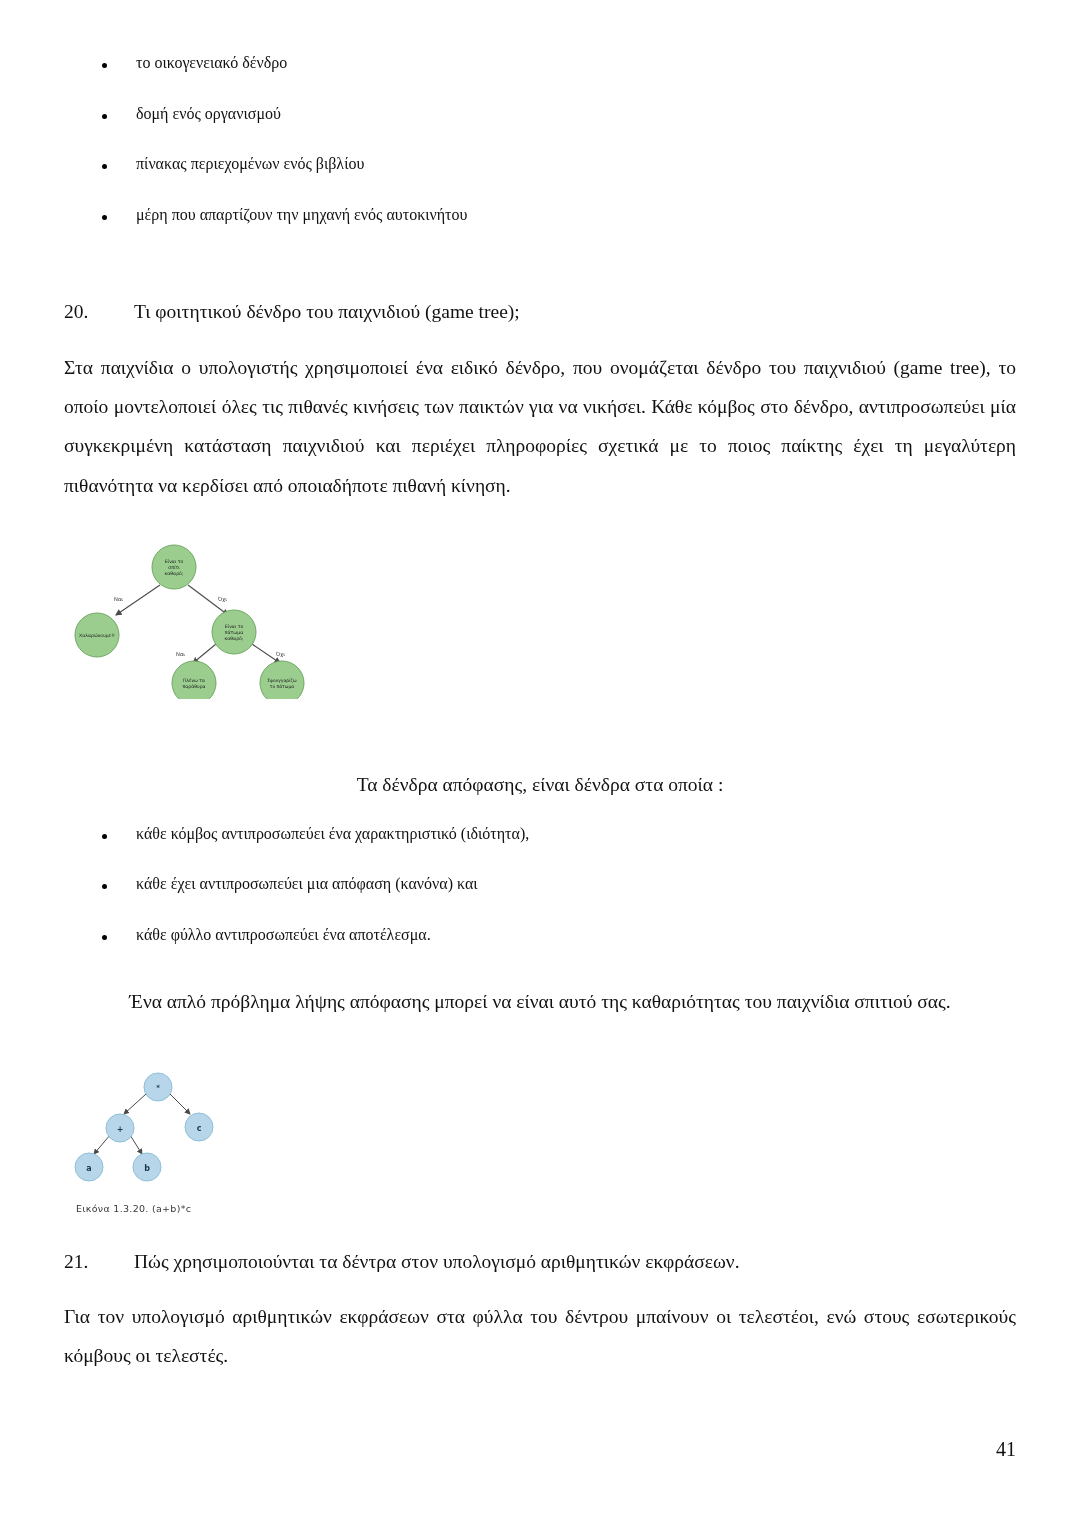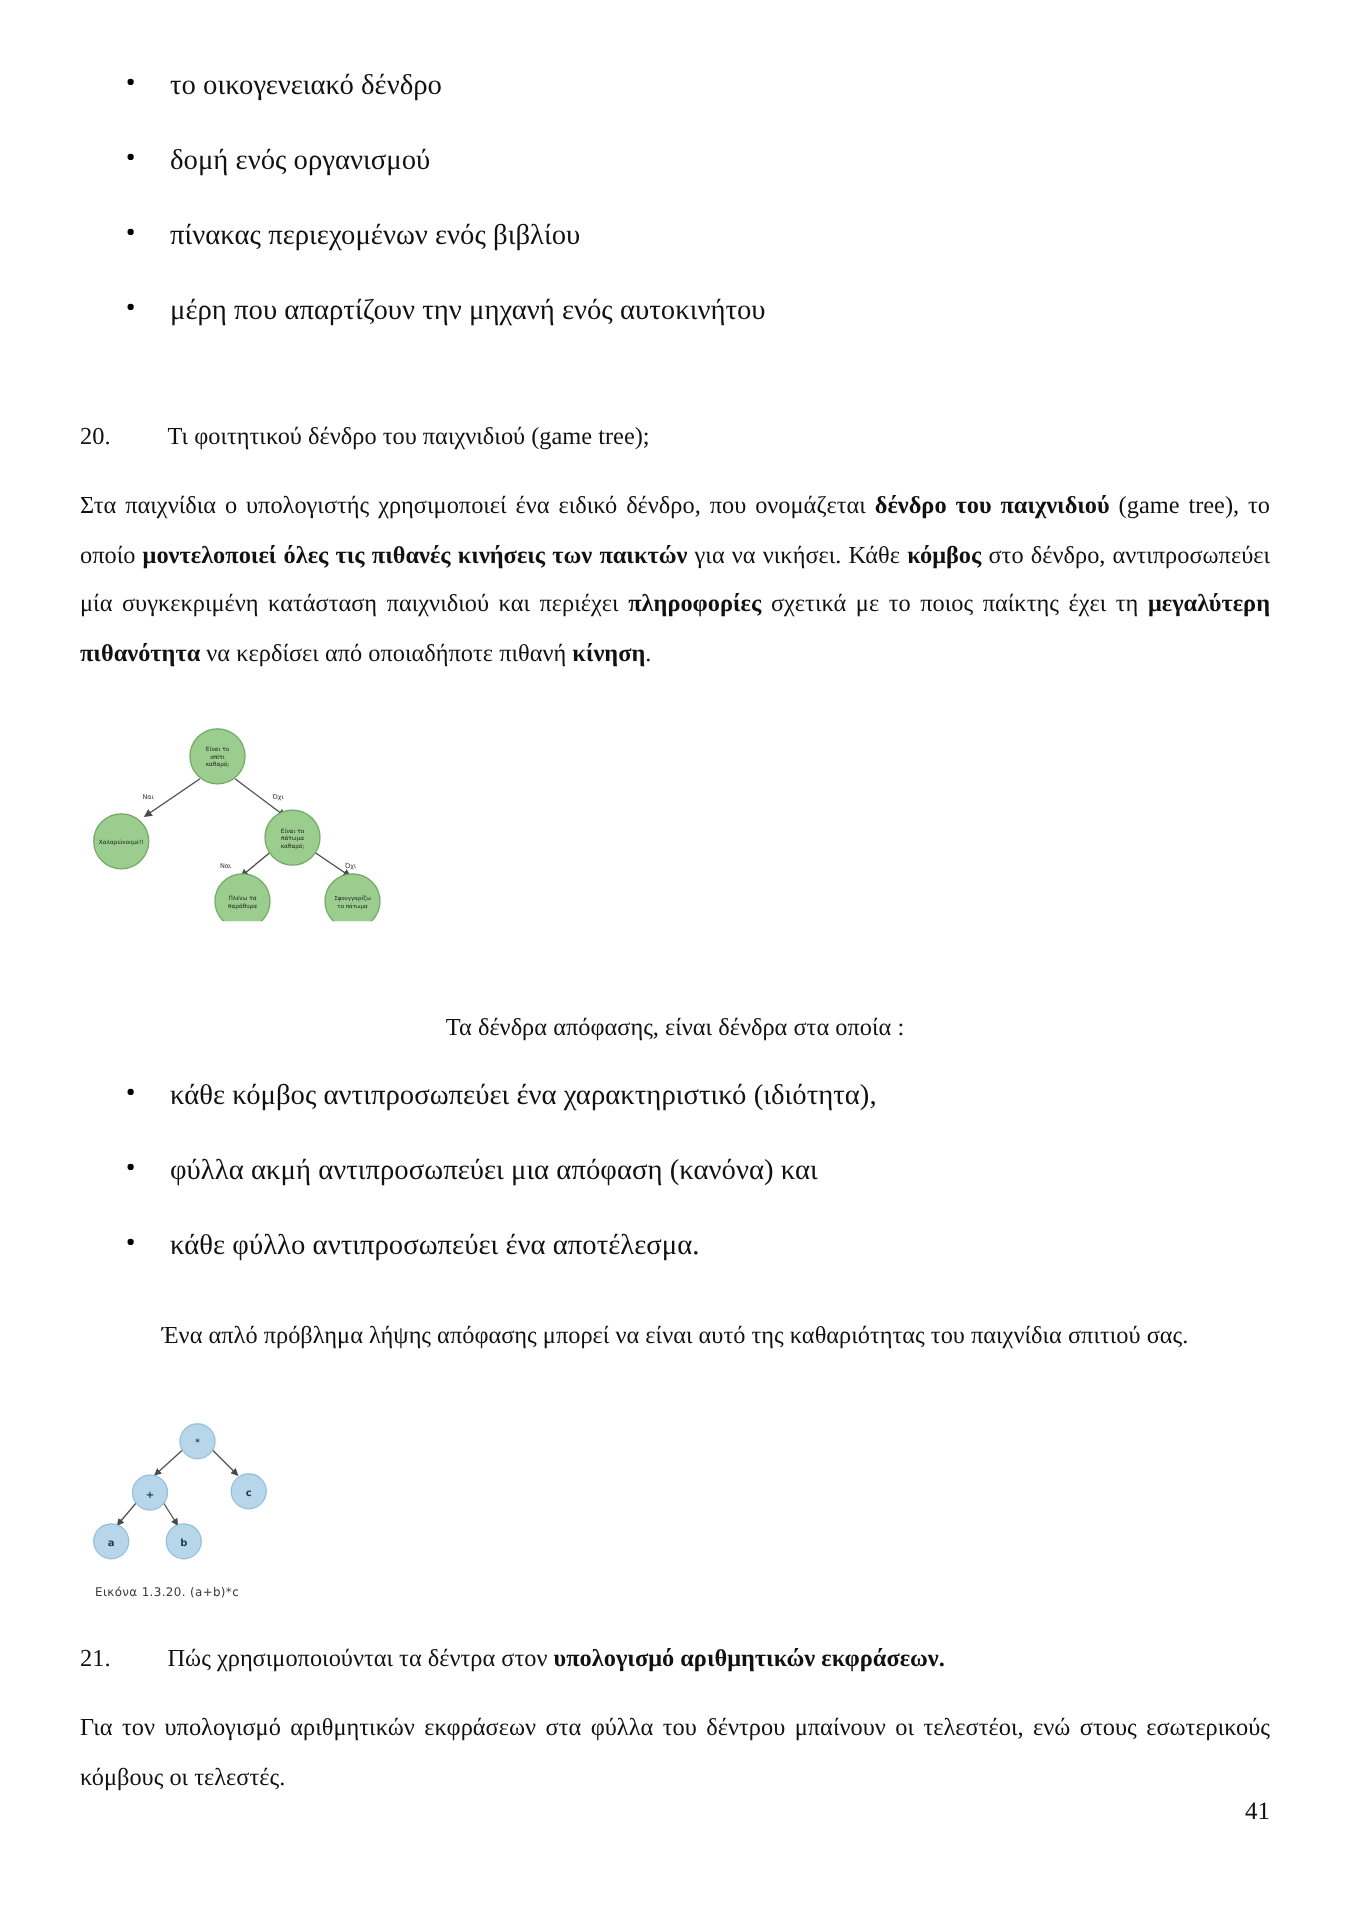--- a/index.html
+++ b/index.html
@@ -21,31 +21,31 @@
 
   
   .para {
     font-size: 19.5px;
     line-height: 2.02;
     text-align: justify;
     margin: 0;
     color: #111111;
   }
   .para.left { text-align: center; }
-  b, .b { font-weight: bold; }
+  b, .b { font-weight: normal; }
 
   
   ul.bullets {
     list-style: none;
     margin: 0;
     padding: 0;
   }
   ul.bullets li {
     position: relative;
-    font-size: 23px;
+    font-size: 16px;
     line-height: 1.35;
     padding-left: 72px;
     margin-bottom: 29px;
     color: #111111;
   }
   ul.bullets li::before {
     content: "";
     position: absolute;
     left: 38px;
     top: 11px;
@@ -166,21 +166,21 @@
 
 
   <div class="sp-22"></div>
 
   <p class="para left">Τα δένδρα απόφασης, είναι δένδρα στα οποία :</p>
 
   <div class="sp-18"></div>
 
   <ul class="bullets">
     <li><span>κάθε κόμβος αντιπροσωπεύει ένα χαρακτηριστικό (ιδιότητα),</span></li>
-    <li><span>φύλλα ακμή αντιπροσωπεύει μια απόφαση (κανόνα) και</span></li>
+    <li><span>κάθε έχει αντιπροσωπεύει μια απόφαση (κανόνα) και</span></li>
     <li><span>κάθε φύλλο αντιπροσωπεύει ένα αποτέλεσμα.</span></li>
   </ul>
 
   <div class="sp-8"></div>
 
   <p class="para left">Ένα απλό πρόβλημα λήψης απόφασης μπορεί να είναι αυτό της καθαριότητας του παιχνίδια σπιτιού σας.</p>
 
   <div class="sp-44"></div>
 
   <div class="figure" style="margin-left:4px;">

